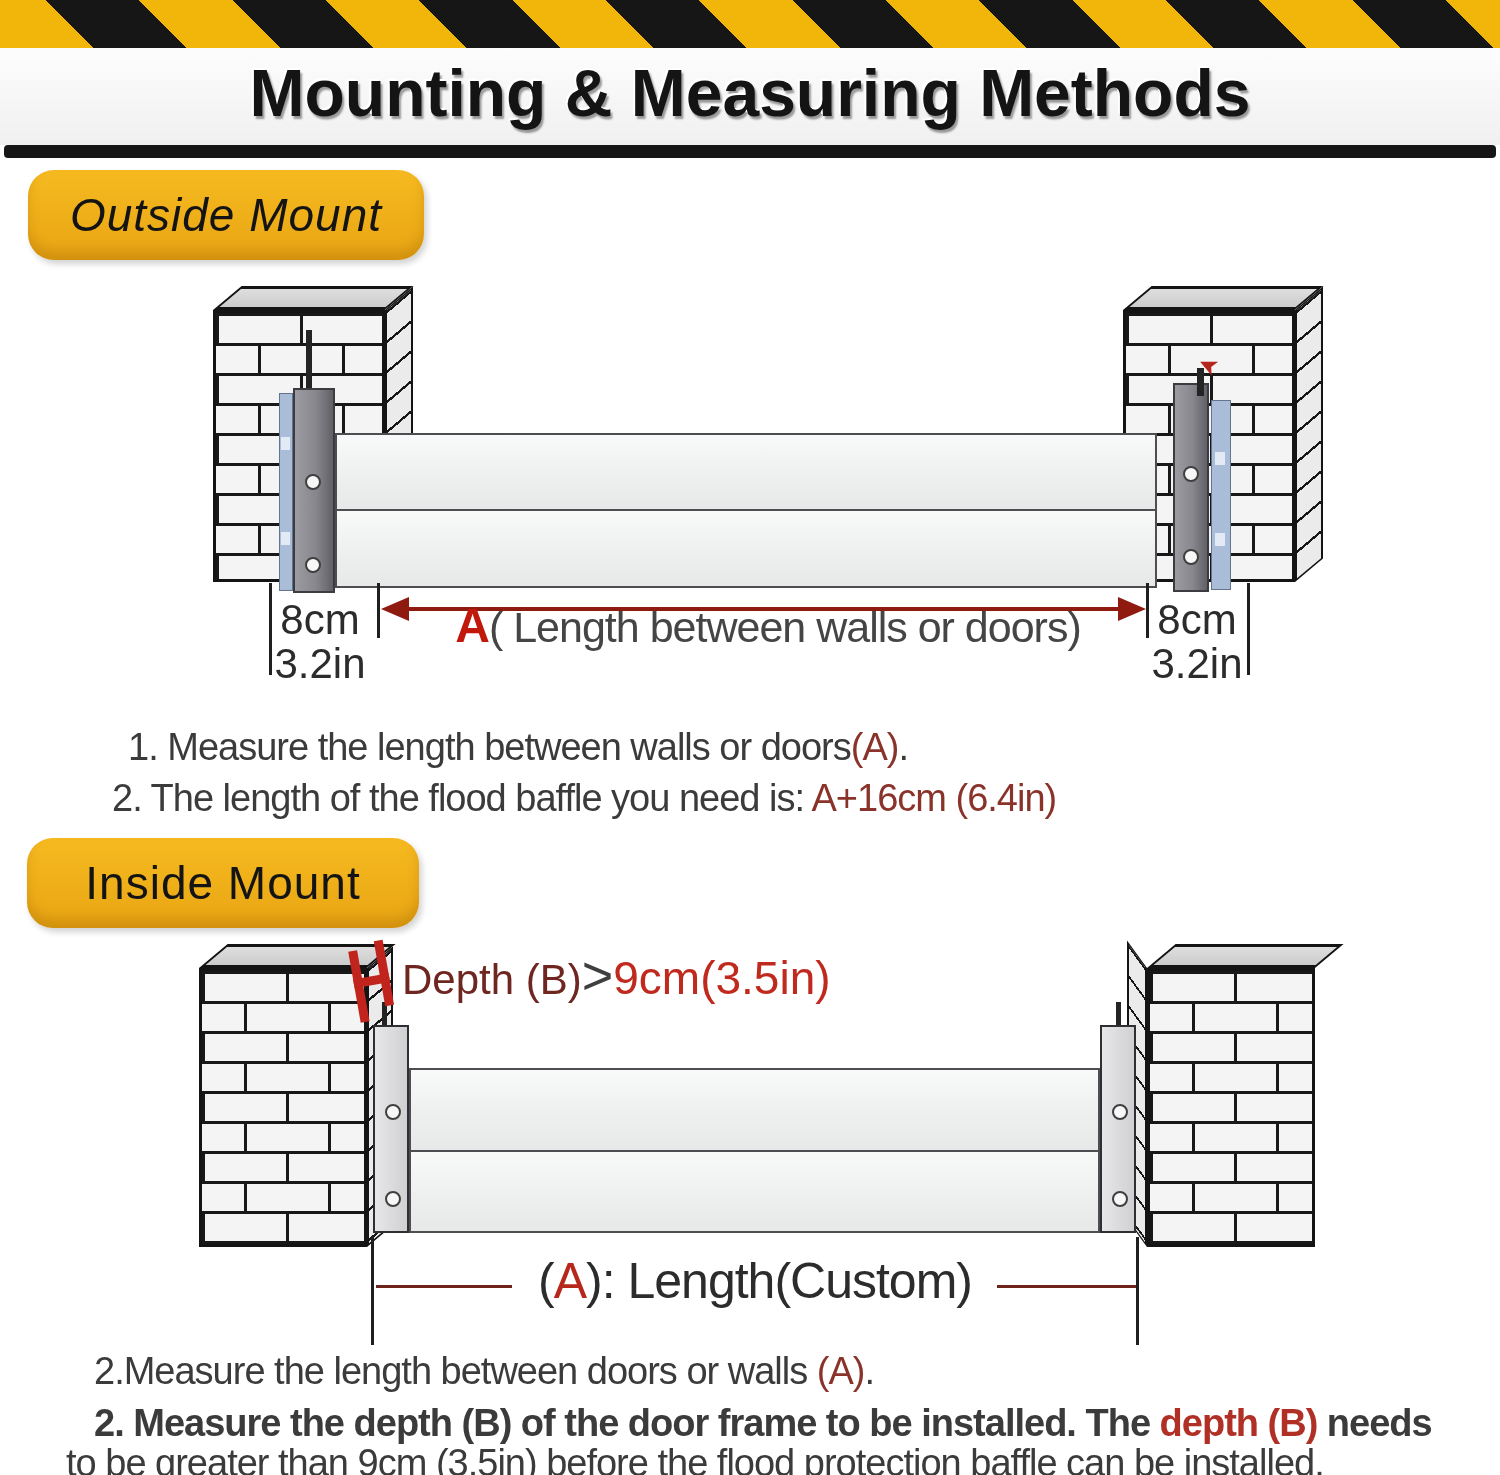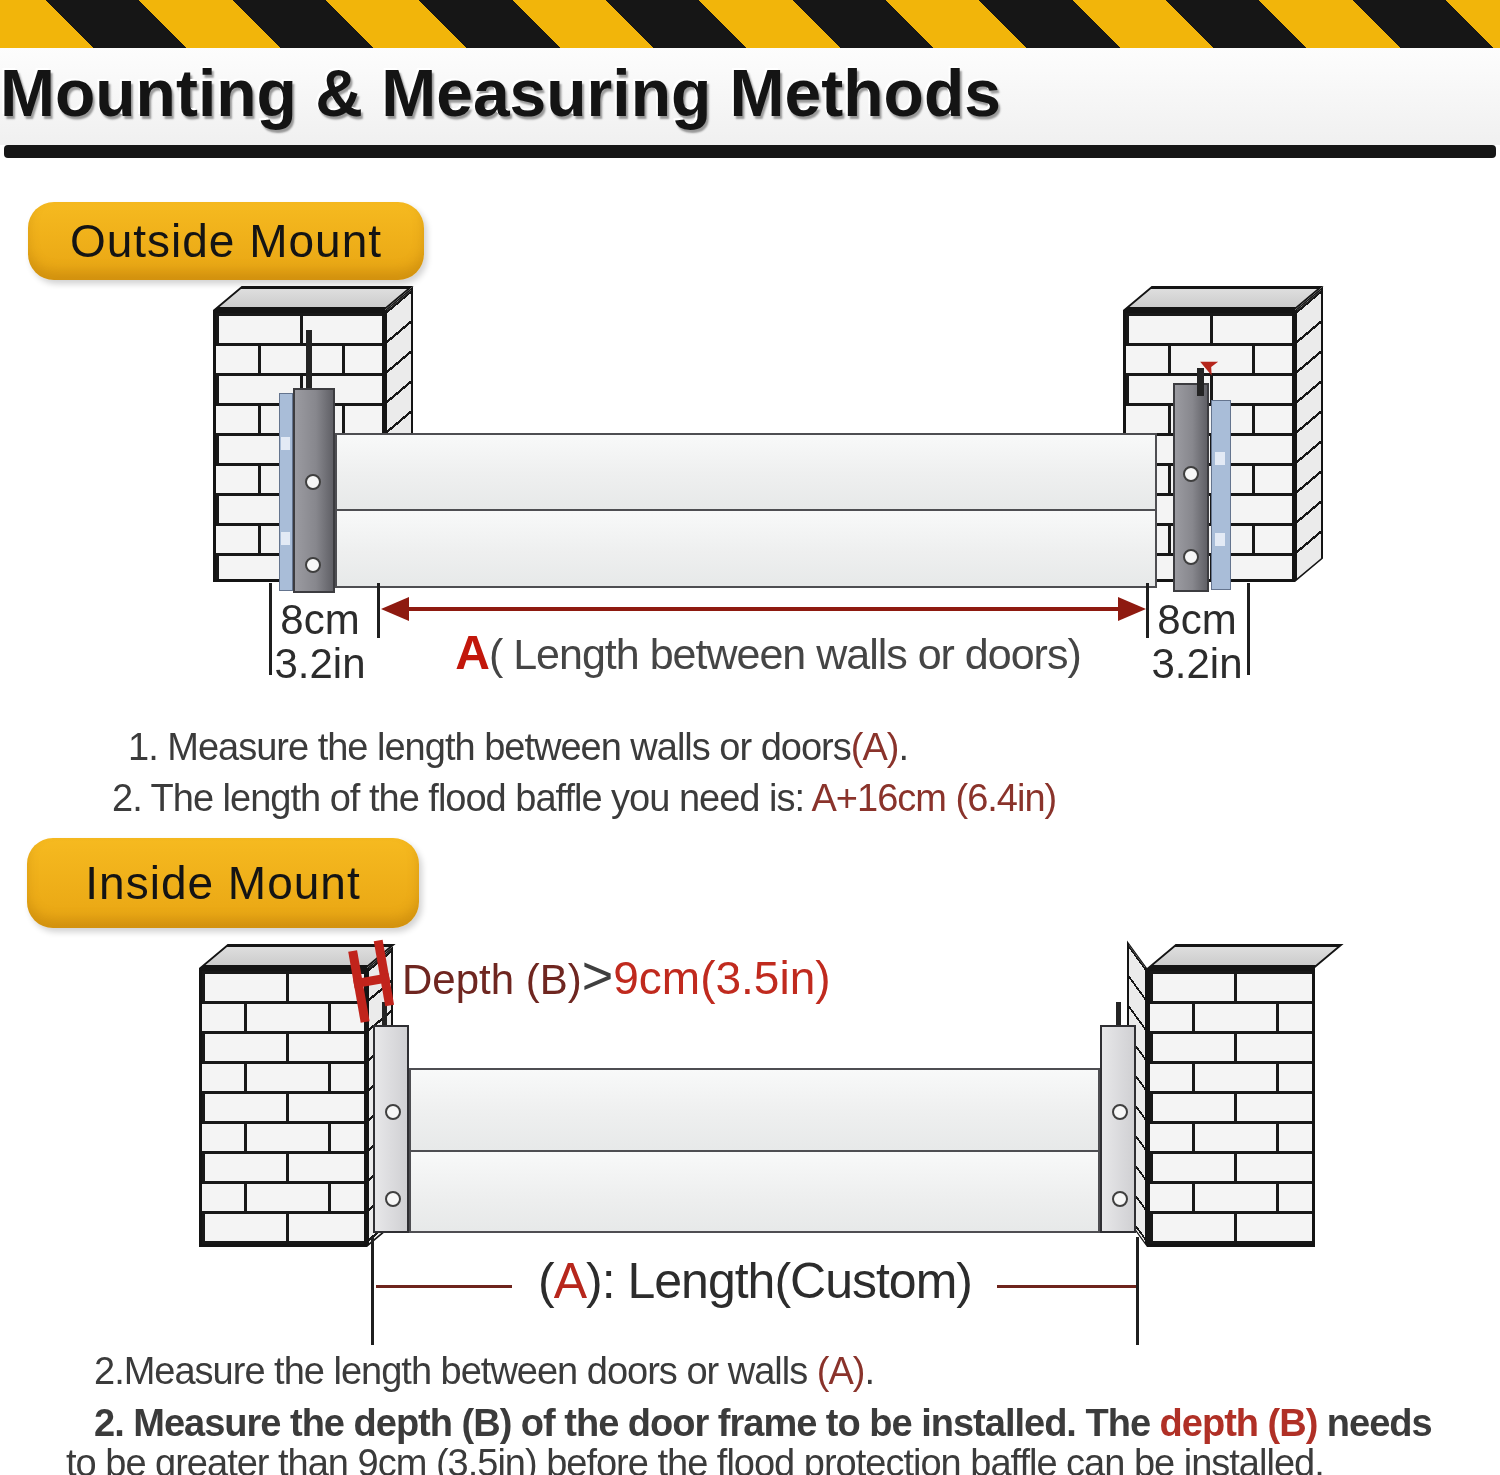--- a/index.html
+++ b/index.html
@@ -5,21 +5,21 @@
   html,body{margin:0;padding:0;background:#ffffff;}
   .canvas{position:relative;width:1500px;height:1475px;background:#ffffff;overflow:hidden;
           font-family:"Liberation Sans", sans-serif;}
   .abs{position:absolute;}
 
   
   .caution{left:0;top:0;width:1500px;height:48px;
     background:repeating-linear-gradient(45deg,#f2b50a 0 66px,#161616 66px 132px);}
   .titleband{left:0;top:48px;width:1500px;height:97px;
     background:linear-gradient(180deg,#fdfdfd,#f0f0f0);}
-  .title{left:0;top:55px;width:1500px;font-size:66px;font-weight:bold;
+  .title{left:0;top:55px;width:1500px;text-align:center;font-size:66px;font-weight:bold;
     color:#141414;letter-spacing:0px;white-space:nowrap;
     text-shadow:-2px -2px 0 #ffffff,2px 3px 2px rgba(0,0,0,.38);}
   .blackbar{left:4px;top:145px;width:1492px;height:13px;background:#161616;border-radius:4px;}
 
   
   .badge{background:linear-gradient(180deg,#f6ba20,#e8a513);border-radius:26px;
     display:flex;align-items:center;justify-content:center;color:#141414;font-size:46px;
     letter-spacing:1px;box-shadow:inset 0 -9px 12px rgba(150,95,0,.28),3px 4px 6px rgba(0,0,0,.18);}
 
   
@@ -73,21 +73,21 @@
 </head>
 <body>
 
 <div class="canvas">
 
   <div class="abs caution"></div>
   <div class="abs titleband"></div>
   <div class="abs title">Mounting &amp; Measuring Methods</div>
   <div class="abs blackbar"></div>
 
-  <div class="abs badge" style="left:28px;top:202px;width:396px;height:78px;">
+  <div class="abs badge" style="left:28px;top:170px;width:396px;height:90px;font-style:italic;">
     <span>Outside Mount</span>
   </div>
 
   <div class="abs topface" style="left:213px;top:286px;width:172px;height:24px;transform:skewX(-50deg);transform-origin:0 100%;"></div>
   <div class="abs sideface" style="left:385px;top:310px;width:28px;height:272px;transform:skewY(-40deg);transform-origin:0 0;"></div>
   <div class="abs bricks" style="left:213px;top:310px;width:172px;height:272px;"></div>
   <div class="abs pin" style="left:306px;top:330px;width:6px;height:62px;"></div>
 
   <div class="abs topface" style="left:1123px;top:286px;width:172px;height:24px;transform:skewX(-50deg);transform-origin:0 100%;"></div>
   <div class="abs sideface" style="left:1295px;top:310px;width:28px;height:272px;transform:skewY(-40deg);transform-origin:0 0;"></div>
@@ -118,21 +118,21 @@
   <div class="abs tick" style="left:1247px;top:583px;height:92px;"></div>
   <div class="abs mline" style="left:395px;top:607px;width:738px;"></div>
   <div class="abs ah-l" style="left:381px;top:597px;"></div>
   <div class="abs ah-r" style="left:1118px;top:597px;"></div>
 
   <div class="abs dim" style="left:264px;top:596px;width:112px;">8cm</div>
   <div class="abs dim" style="left:264px;top:640px;width:112px;">3.2in</div>
   <div class="abs dim" style="left:1146px;top:596px;width:102px;">8cm</div>
   <div class="abs dim" style="left:1146px;top:640px;width:102px;">3.2in</div>
 
-  <div class="abs spanlabel" style="left:410px;top:625px;width:716px;">
+  <div class="abs spanlabel" style="left:410px;top:598px;width:716px;">
     <span class="biga">A</span><span>( Length between walls or doors)</span>
   </div>
 
   <div class="abs step" style="left:112px;top:726px;margin-left:16px;">
     <span>1. Measure the length between walls or doors</span><span class="maroon">(A)</span><span>.</span>
   </div>
   <div class="abs step" style="left:112px;top:777px;">
     <span>2. The length of the flood baffle you need is: </span><span class="maroon">A+16cm (6.4in)</span>
   </div>
 

